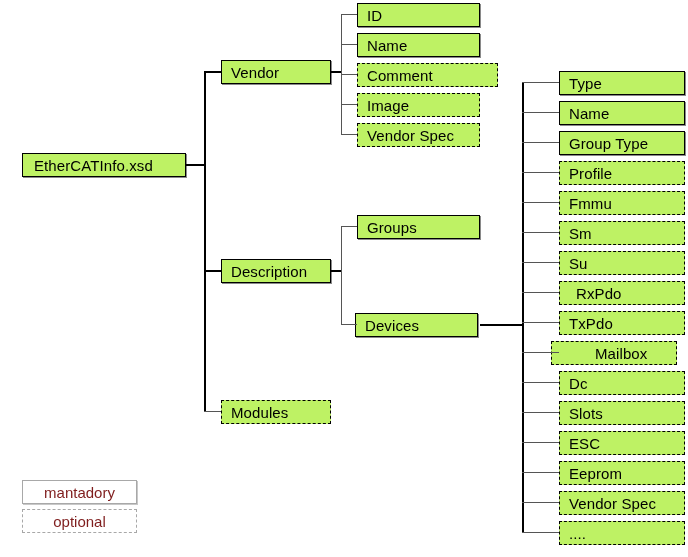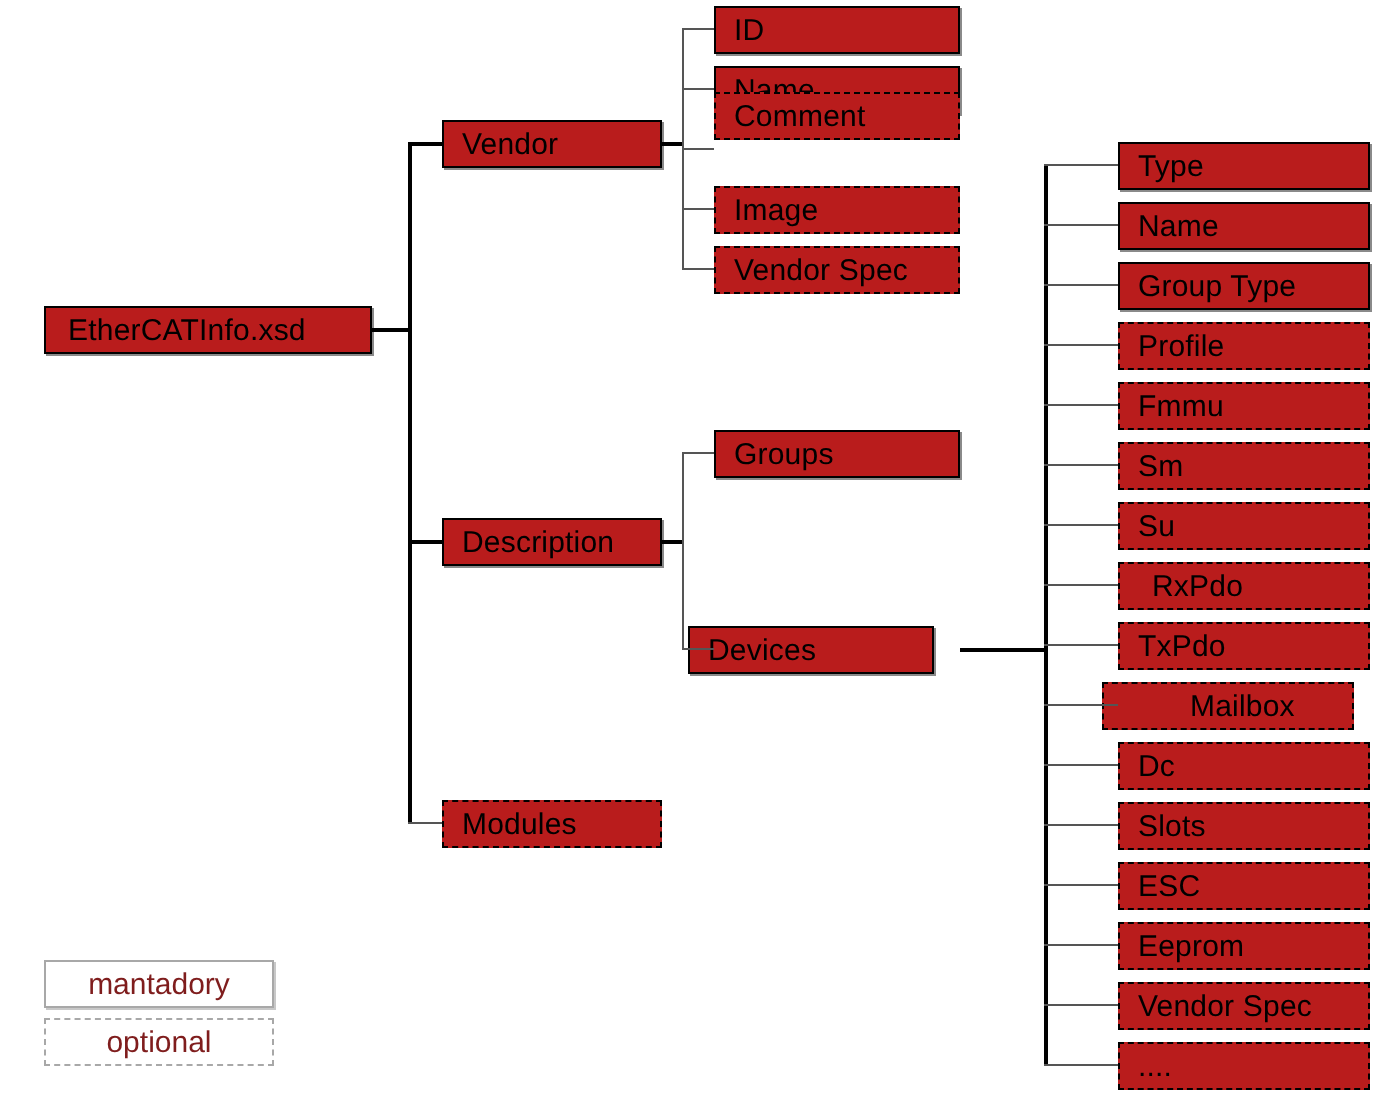--- a/index.html
+++ b/index.html
@@ -17,21 +17,21 @@
   #diagram {
     position: absolute;
     left: 0;
     top: 0;
     width: 688px;
     height: 557px;
   }
   .node {
     position: absolute;
     box-sizing: border-box;
-    background: #b91c1c;
+    background: #bef264;
     color: #000000;
     font-size: 15px;
     line-height: 1;
     display: flex;
     align-items: center;
     padding-left: 9px;
     white-space: nowrap;
     letter-spacing: 0.1px;
   }
   .node.solid {
@@ -80,31 +80,31 @@
     <div class="node solid" style="left: 221px; top: 259px; width: 110px; height: 24px;">Description</div>
     <div class="edge" style="left: 204px; top: 270px; width: 17px; height: 2px;"></div>
     <div class="node dashed" style="left: 221px; top: 400px; width: 110px; height: 24px;">Modules</div>
     <div class="edge thin" style="left: 204px; top: 411px; width: 17px; height: 1px;"></div>
     <div class="edge" style="left: 331px; top: 71px; width: 11px; height: 2px;"></div>
     <div class="edge thin" style="left: 341px; top: 14px; width: 1px; height: 120px;"></div>
     <div class="node solid" style="left: 357px; top: 3px; width: 123px; height: 24px;">ID</div>
     <div class="edge thin" style="left: 341px; top: 14px; width: 16px; height: 1px;"></div>
     <div class="node solid" style="left: 357px; top: 33px; width: 123px; height: 24px;">Name</div>
     <div class="edge thin" style="left: 341px; top: 44px; width: 16px; height: 1px;"></div>
-    <div class="node dashed" style="left: 357px; top: 46px; width: 123px; height: 24px;">Comment</div>
+    <div class="node dashed" style="left: 357px; top: 63px; width: 141px; height: 24px;">Comment</div>
     <div class="edge thin" style="left: 341px; top: 74px; width: 16px; height: 1px;"></div>
     <div class="node dashed" style="left: 357px; top: 93px; width: 123px; height: 24px;">Image</div>
     <div class="edge thin" style="left: 341px; top: 104px; width: 16px; height: 1px;"></div>
     <div class="node dashed" style="left: 357px; top: 123px; width: 123px; height: 24px;">Vendor Spec</div>
     <div class="edge thin" style="left: 341px; top: 134px; width: 16px; height: 1px;"></div>
     <div class="edge" style="left: 331px; top: 270px; width: 11px; height: 2px;"></div>
     <div class="edge thin" style="left: 341px; top: 226px; width: 1px; height: 98px;"></div>
     <div class="node solid" style="left: 357px; top: 215px; width: 123px; height: 24px;">Groups</div>
     <div class="edge thin" style="left: 341px; top: 226px; width: 16px; height: 1px;"></div>
-    <div class="node solid" style="left: 344px; top: 313px; width: 123px; height: 24px;">Devices</div>
+    <div class="node solid" style="left: 355px; top: 313px; width: 123px; height: 24px;">Devices</div>
     <div class="edge thin" style="left: 341px; top: 324px; width: 16px; height: 1px;"></div>
     <div class="edge" style="left: 480px; top: 324px; width: 44px; height: 2px;"></div>
     <div class="edge" style="left: 522px; top: 82px; width: 2px; height: 450px;"></div>
     <div class="node solid" style="left: 559px; top: 71px; width: 126px; height: 24px;">Type</div>
     <div class="edge thin" style="left: 522px; top: 82px; width: 37px; height: 1px;"></div>
     <div class="node solid" style="left: 559px; top: 101px; width: 126px; height: 24px;">Name</div>
     <div class="edge thin" style="left: 522px; top: 112px; width: 37px; height: 1px;"></div>
     <div class="node solid" style="left: 559px; top: 131px; width: 126px; height: 24px;">Group Type</div>
     <div class="edge thin" style="left: 522px; top: 142px; width: 37px; height: 1px;"></div>
     <div class="node dashed" style="left: 559px; top: 161px; width: 126px; height: 24px;">Profile</div>

